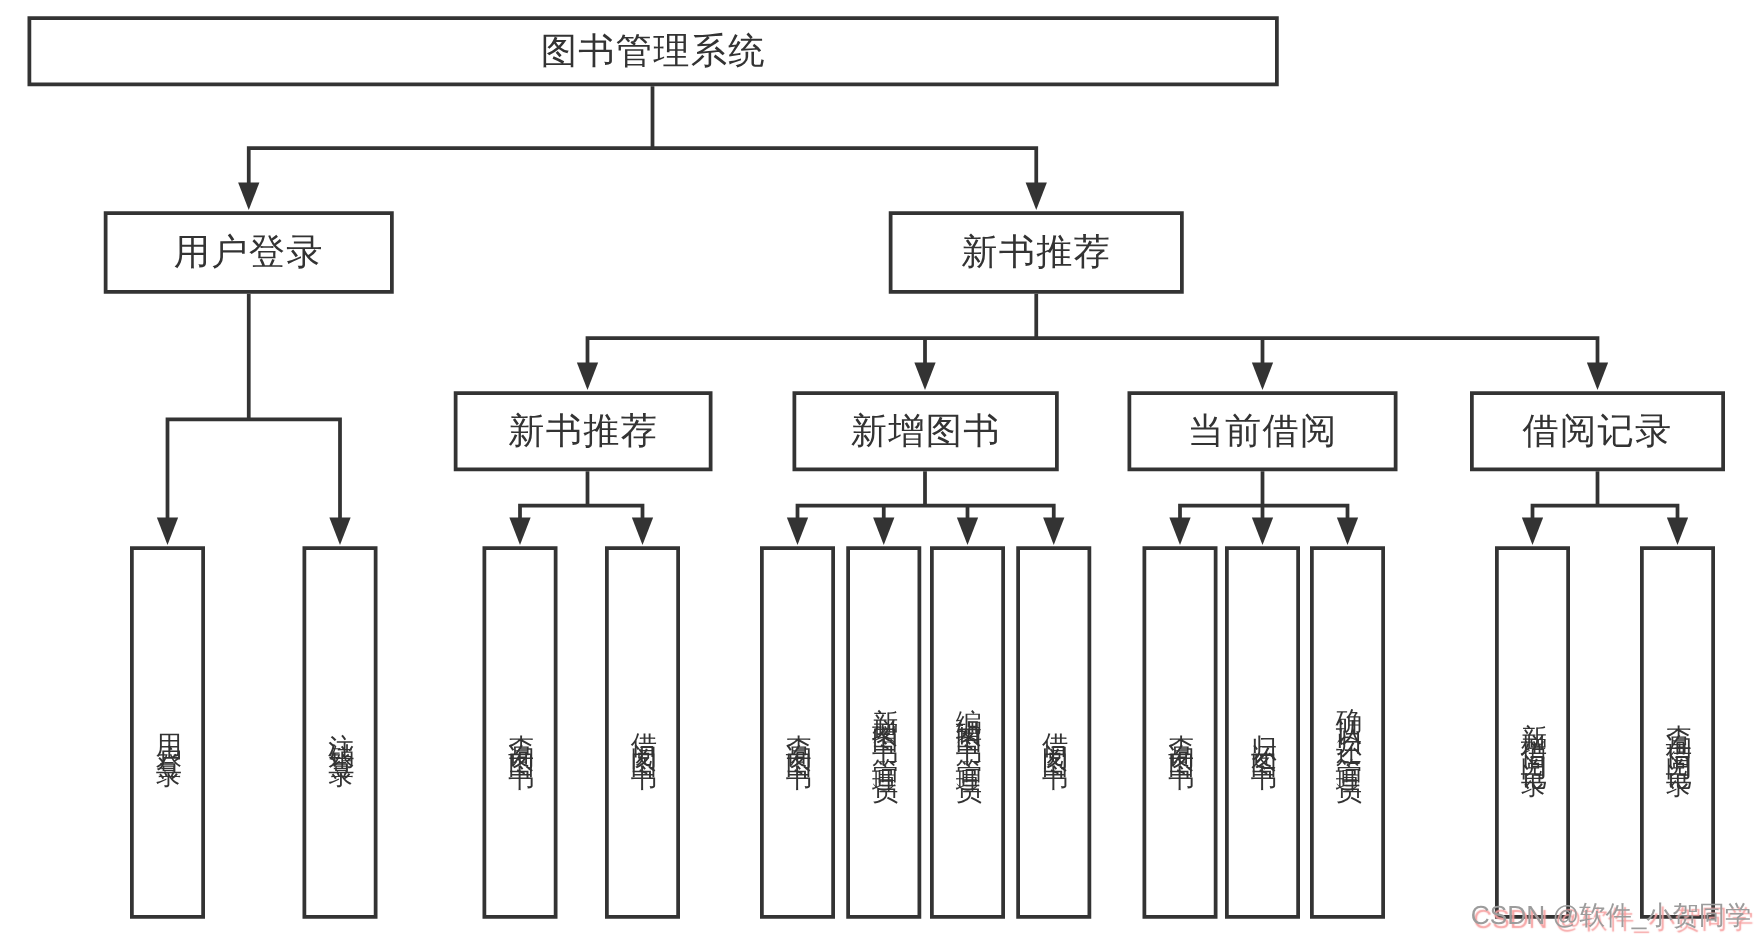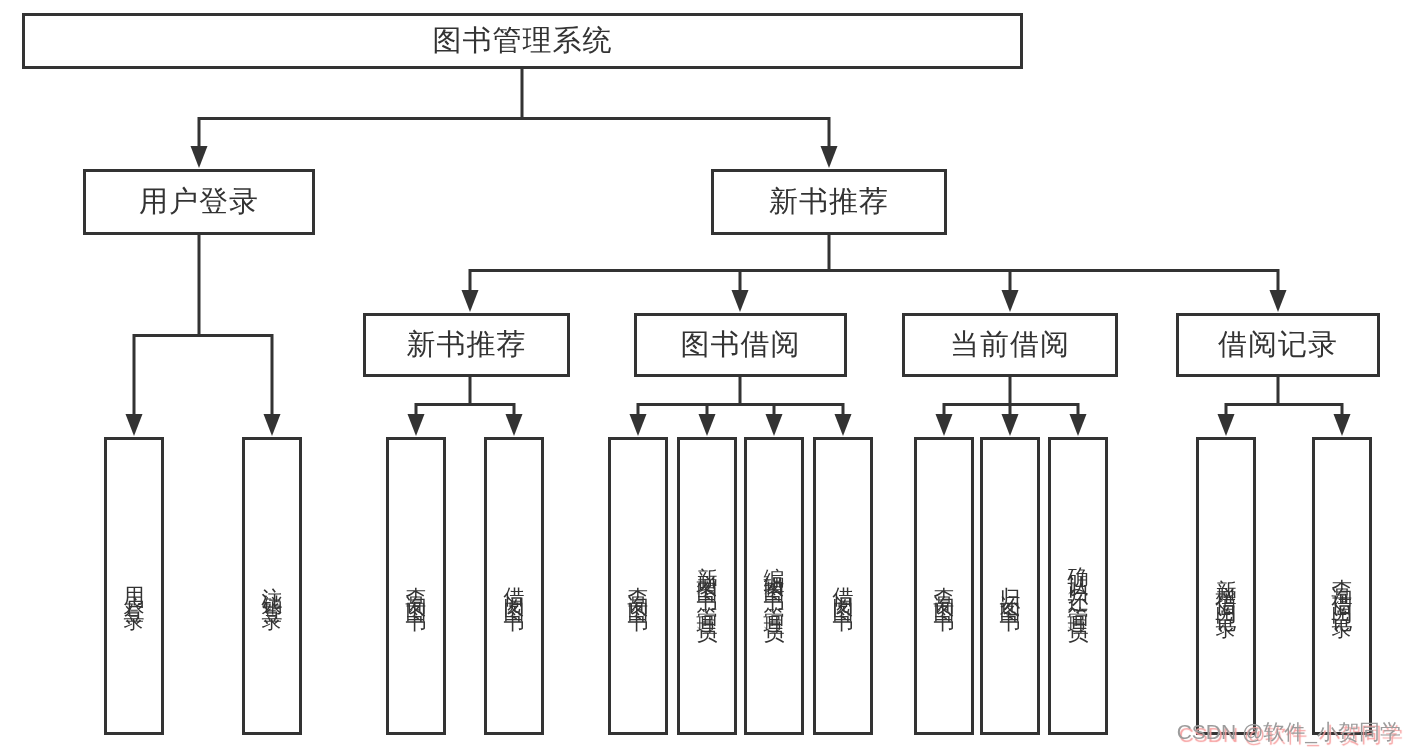--- a/index.html
+++ b/index.html
@@ -139,21 +139,21 @@
     <span class="hlabel">用户登录</span>
   </div>
   <div class="node n-book">
     <span class="hlabel">新书推荐</span>
   </div>
 
   <div class="node n-new">
     <span class="hlabel">新书推荐</span>
   </div>
   <div class="node n-borrow">
-    <span class="hlabel">图书借阅</span>
+    <span class="hlabel">新增图书</span>
   </div>
   <div class="node n-current">
     <span class="hlabel">当前借阅</span>
   </div>
   <div class="node n-records">
     <span class="hlabel">借阅记录</span>
   </div>
 
   <div class="node leaf l-a1">
     <span class="vlabel">用户登录</span>

